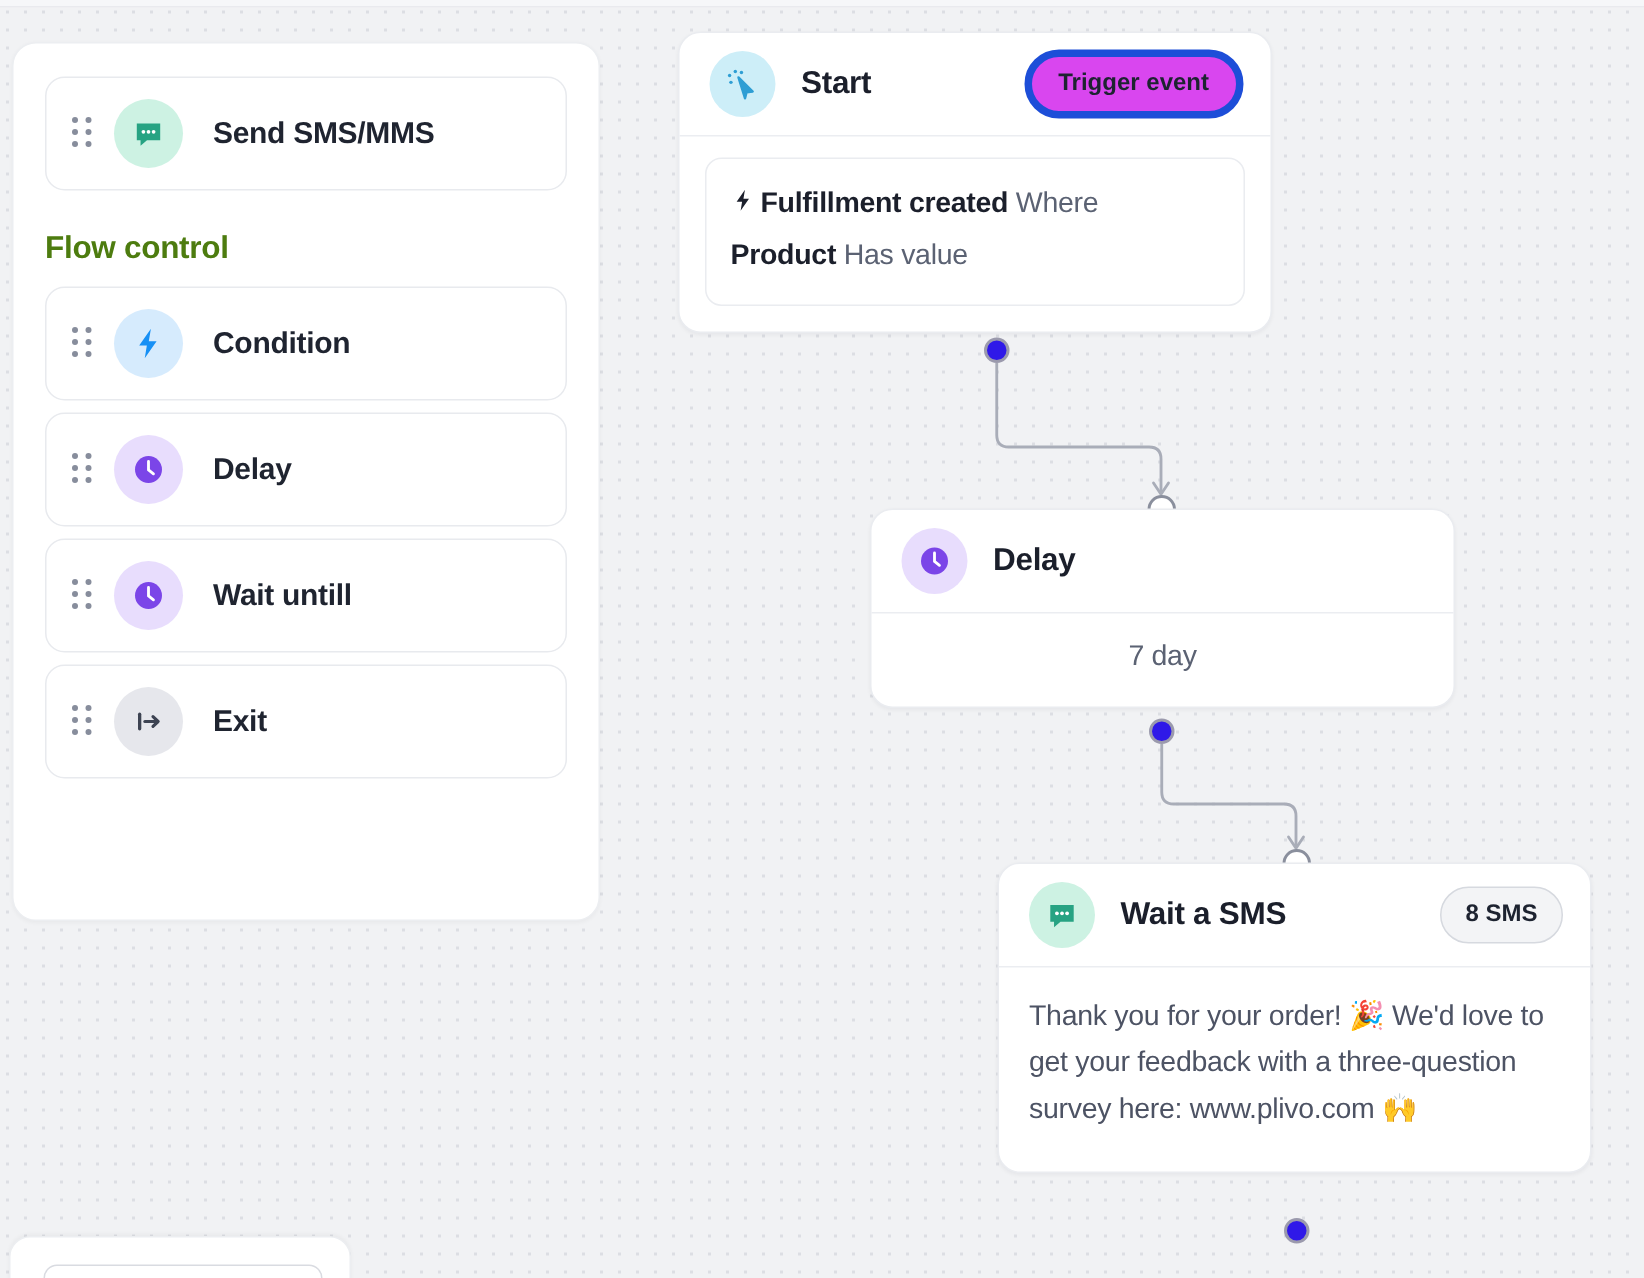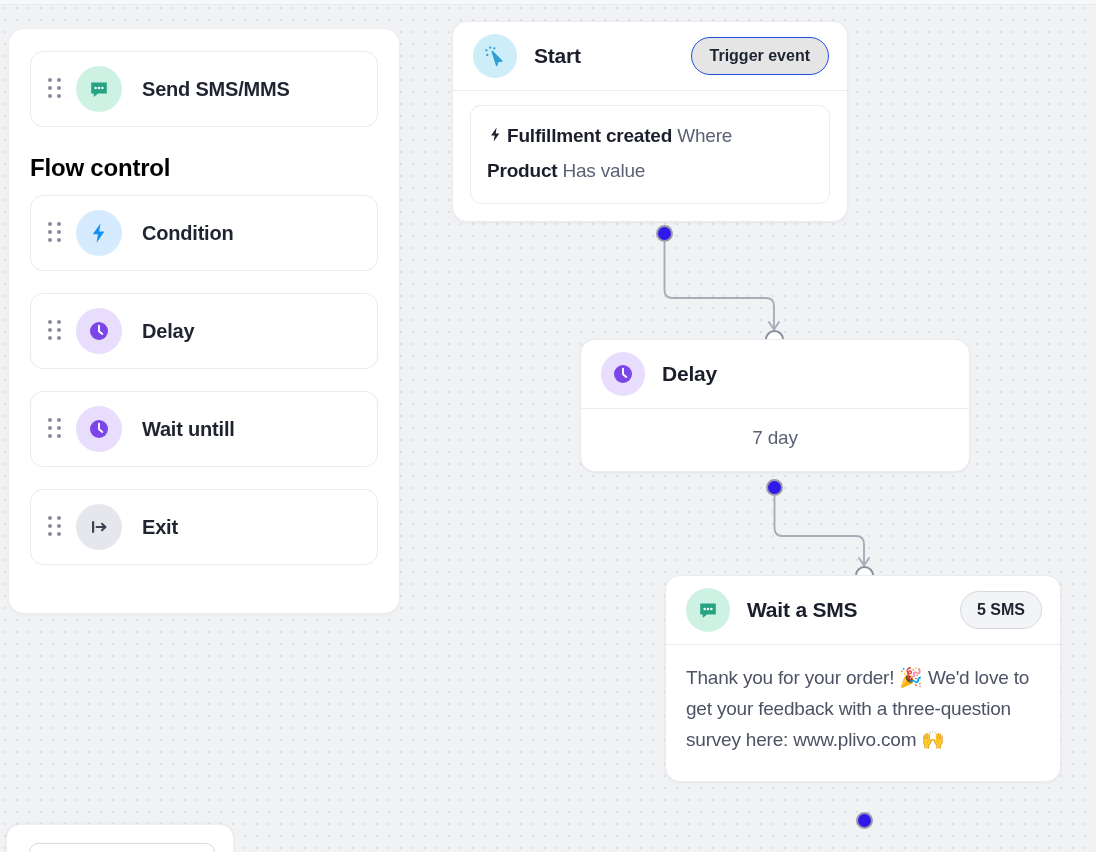--- a/index.html
+++ b/index.html
@@ -62,35 +62,35 @@
     color: #1b1f2b;
     letter-spacing: -.2px;
   }
   .collapse-btn {
     width: 30px; height: 30px;
     display: flex; align-items: center; justify-content: center;
     cursor: pointer;
   }
 
   .section-title {
-    font-size: 24px;
+    font-size: 21px;
     font-weight: 700;
-    color: #000000;
+    color: #4d7c0f;
     letter-spacing: -.2px;
     margin: 27px 0 13px 0;
   }
 
   .tool-item {
     display: flex;
     align-items: center;
     height: 76px;
     border: 1px solid #e8eaee;
     border-radius: 13px;
     background: #fff;
-    margin-bottom: 22px;
+    margin-bottom: 8px;
     padding-left: 17px;
     cursor: grab;
   }
   .tool-item:last-child { margin-bottom: 4px; }
 
   .drag-dots {
     width: 14px; height: 22px;
     display: grid;
     grid-template-columns: 5px 5px;
     grid-template-rows: 5px 5px 5px;
@@ -149,22 +149,22 @@
   }
   .badge {
     border-radius: 999px;
     font-size: 16px;
     font-weight: 600;
     padding: 9px 18px;
     white-space: nowrap;
     cursor: pointer;
   }
   .badge-trigger {
-    background: #e5e5e5;
-    border: 1px solid #1d4ed8;
+    background: #d946ef;
+    border: 5px solid #1d4ed8;
     color: #1d2330;
   }
   .badge-sms {
     background: #f3f4f6;
     border: 1px solid #d6d9df;
     color: #1d2330;
     padding: 9px 16px;
   }
 
   .node-body {
@@ -406,21 +406,21 @@
   <div class="node-head">
     <div class="ic-circle ic-mint">
       <svg width="24" height="24" viewBox="0 0 24 24">
         <path d="M4.2 5.4h15.6v11.1H11l-4.3 3.6v-3.6H4.2z" fill="#27a383"></path>
         <circle cx="8.6" cy="10.9" r="1.25" fill="#ffffff"></circle>
         <circle cx="12" cy="10.9" r="1.25" fill="#ffffff"></circle>
         <circle cx="15.4" cy="10.9" r="1.25" fill="#ffffff"></circle>
       </svg>
     </div>
     <div class="node-title">Wait a SMS</div>
-    <div class="badge badge-sms">5 SMS</div>
+    <div class="badge badge-sms">8 SMS</div>
   </div>
   <div class="node-body" style="padding:18px 20px 26px 20px;">
     <div class="sms-text">Thank you for your order! 🎉 We'd love to get your feedback with a three-question survey here: www.plivo.com 🙌</div>
   </div>
 </div>
 
 <div class="dot-src" style="left:856px; top:812px;"></div>
 
 <div id="bottom-card">
   <div class="inner">

